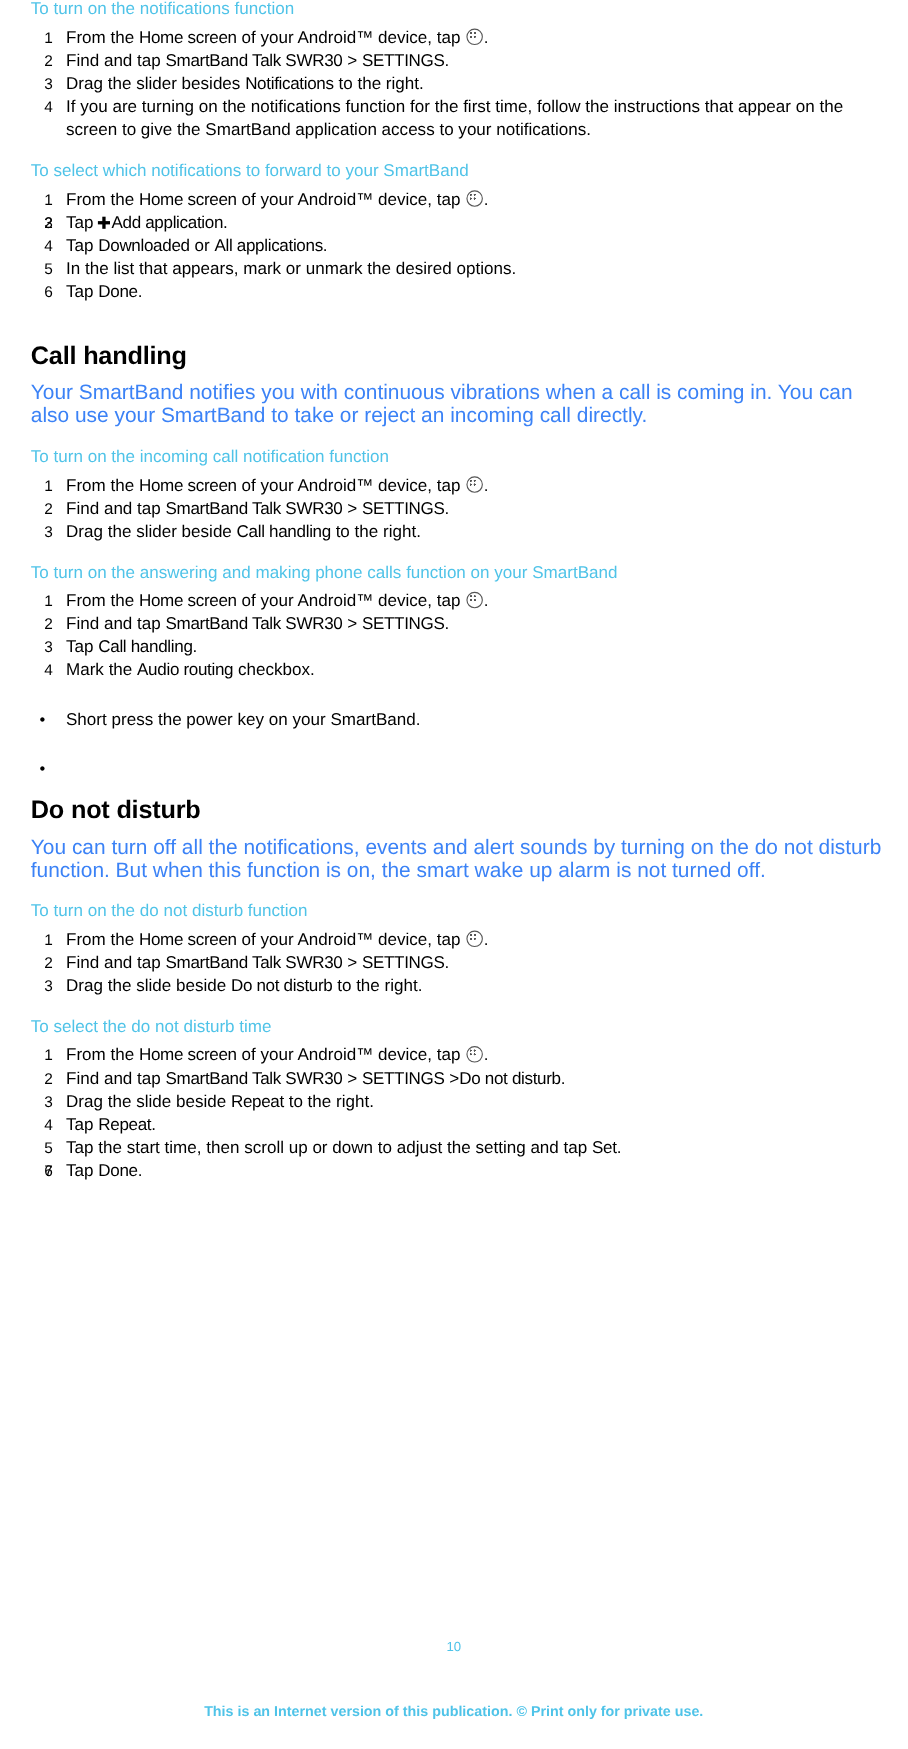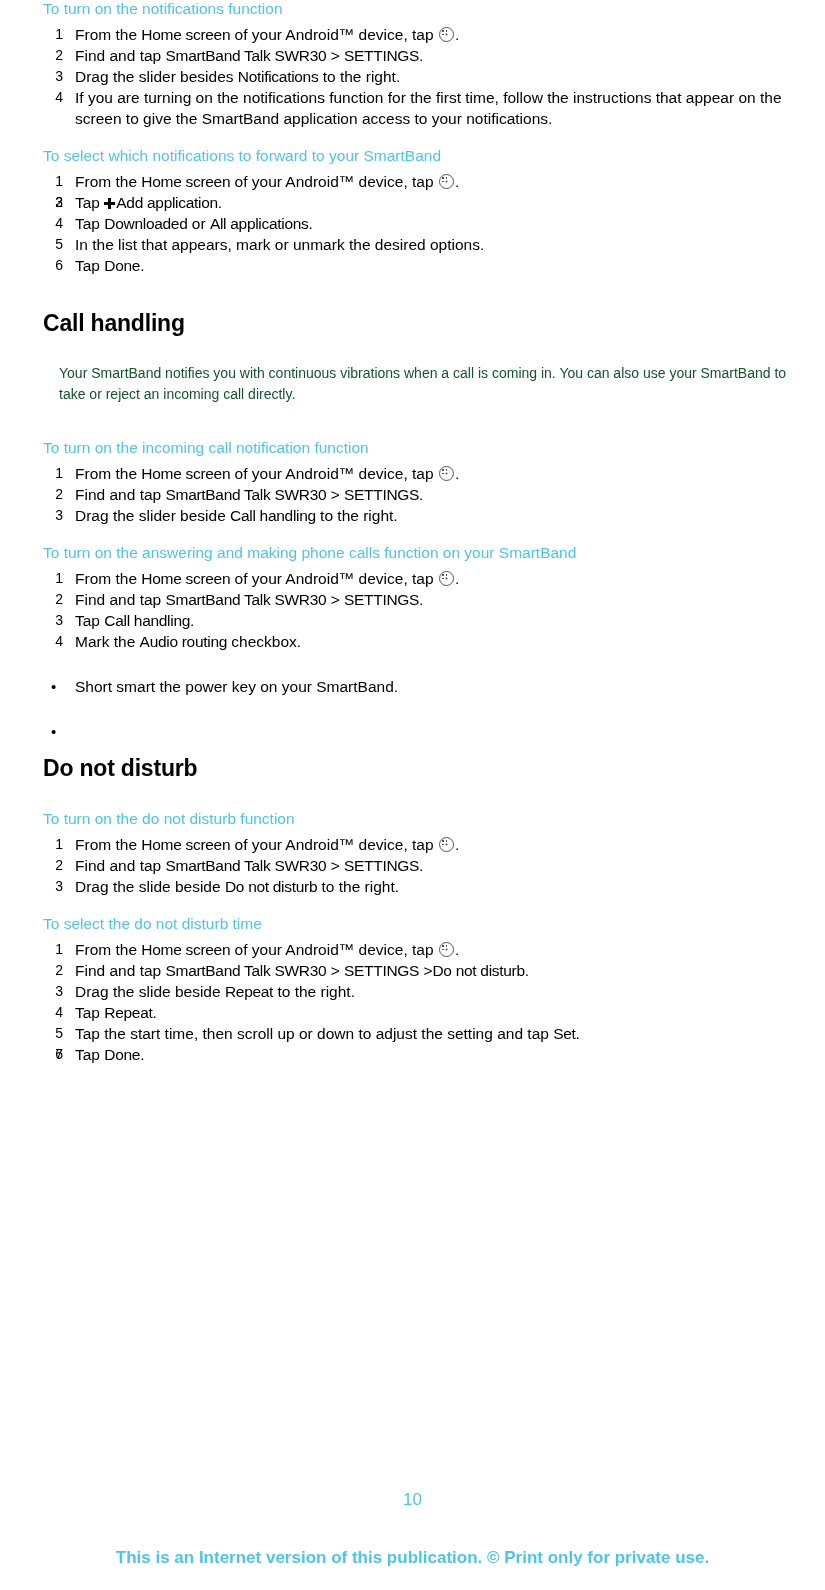--- a/index.html
+++ b/index.html
@@ -13,42 +13,42 @@
     font-family: "Liberation Sans", sans-serif;
     color: #000000;
     position: relative;
     overflow: hidden;
   }
   .page {
     position: relative;
     width: 825px;
     height: 1590px;
     box-sizing: border-box;
-    padding: 0 10px 0 43px;
+    padding: 0 10px 0 28px;
   }
   .h1 {
     font-size: 23px;
     font-weight: bold;
     color: #000;
     letter-spacing: -0.2px;
     margin: 0;
     padding: 0;
   }
   .h3 {
     font-size: 15.5px;
     color: #4fc3e8;
     margin: 0;
     padding: 0;
     font-weight: normal;
   }
   .para {
-    font-size: 14px;
+    font-size: 19px;
     line-height: 21px;
-    color: #14532d;
-    margin: 16px;
+    color: #3b82f6;
+    margin: 0;
     padding: 0;
   }
   ol.steps, ul.bullets {
     margin: 0;
     padding: 0;
     list-style: none;
   }
   ol.steps li, ul.bullets li {
     position: relative;
     font-size: 15.5px;
@@ -128,31 +128,31 @@
     top: 0; left: 4px;
     height: 11px; width: 3px;
     background: #000;
   }
   .page-number {
     position: absolute;
     left: 0;
     right: 0;
     top: 1490px;
     text-align: center;
-    font-size: 17px;
+    font-size: 12px;
     color: #4fc3e8;
     font-weight: normal;
   }
   .footer-note {
     position: absolute;
     left: 0;
     right: 0;
     top: 1548px;
     text-align: center;
-    font-size: 17px;
+    font-size: 13px;
     color: #4fc3e8;
     font-weight: bold;
   }
 </style>
 </head>
 <body>
 
 <div class="page">
 
   <h3 class="h3">To turn on the notifications function</h3>
@@ -201,34 +201,35 @@
       <li><span class="num">1</span><span>From the <b>Home screen</b> of your Android™ device, tap <span class="apps-icon"></span>.</span></li>
       <li><span class="num">2</span><span>Find and tap <b>SmartBand Talk SWR30</b> &gt; <b>SETTINGS</b>.</span></li>
       <li><span class="num">3</span><span>Tap <b>Call handling</b>.</span></li>
       <li><span class="num">4</span><span>Mark the <b>Audio routing</b> checkbox.</span></li>
     </ol>
 
   <div class="gap-m"></div>
 
   <div class="gap-xs"></div>
   <ul class="bullets" id="bullets-ch-2">
-      <li><span class="dot">•</span><span>Short smart the power key on your SmartBand.</span></li>
+      <li><span class="dot">•</span><span>Short press the power key on your SmartBand.</span></li>
     </ul>
 
   <div class="gap-m"></div>
 
   <div class="gap-xs"></div>
   <ul class="bullets" id="bullets-ch-3">
       <li><span class="dot">•</span></li>
     </ul>
 
   <div class="gap-xl"></div>
 
   <h1 class="h1">Do not disturb</h1>
   <div class="gap-s"></div>
+  <p class="para">You can turn off all the notifications, events and alert sounds by turning on the do not disturb function. But when this function is on, the smart wake up alarm is not turned off.</p>
 
   <div class="gap-m"></div>
 
   <h3 class="h3">To turn on the do not disturb function</h3>
   <div class="gap-xs"></div>
   <ol class="steps" id="steps-dnd-0">
       <li><span class="num">1</span><span>From the <b>Home screen</b> of your Android™ device, tap <span class="apps-icon"></span>.</span></li>
       <li><span class="num">2</span><span>Find and tap <b>SmartBand Talk SWR30</b> &gt; <b>SETTINGS</b>.</span></li>
       <li><span class="num">3</span><span>Drag the slide beside <b>Do not disturb</b> to the right.</span></li>
     </ol>

